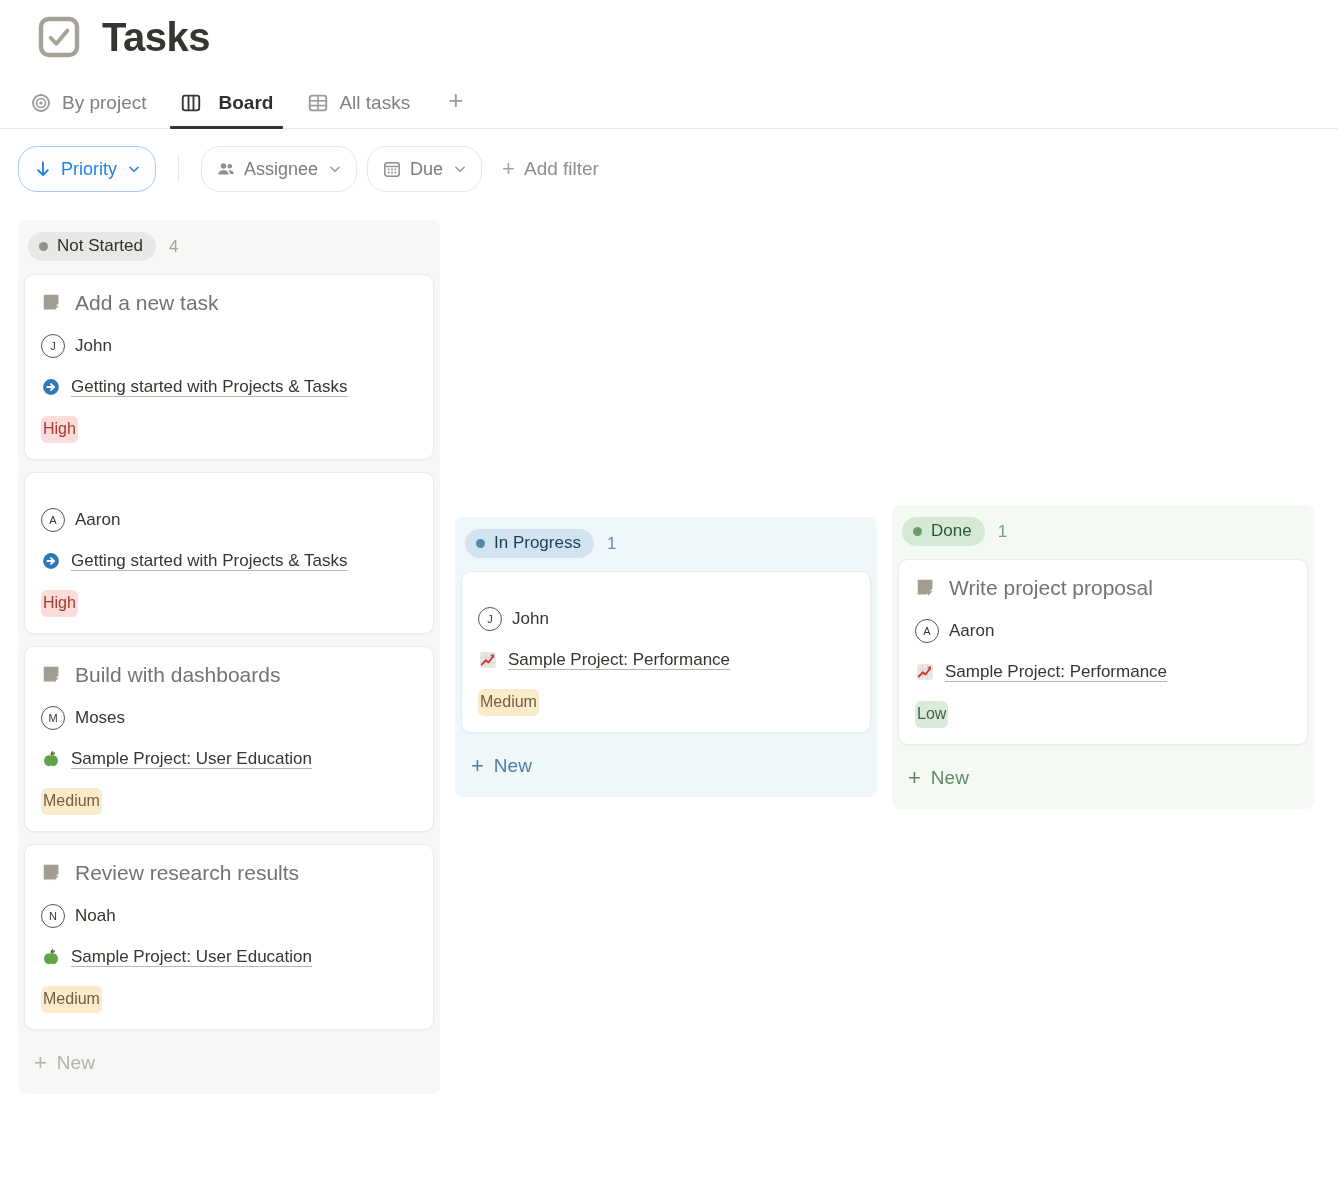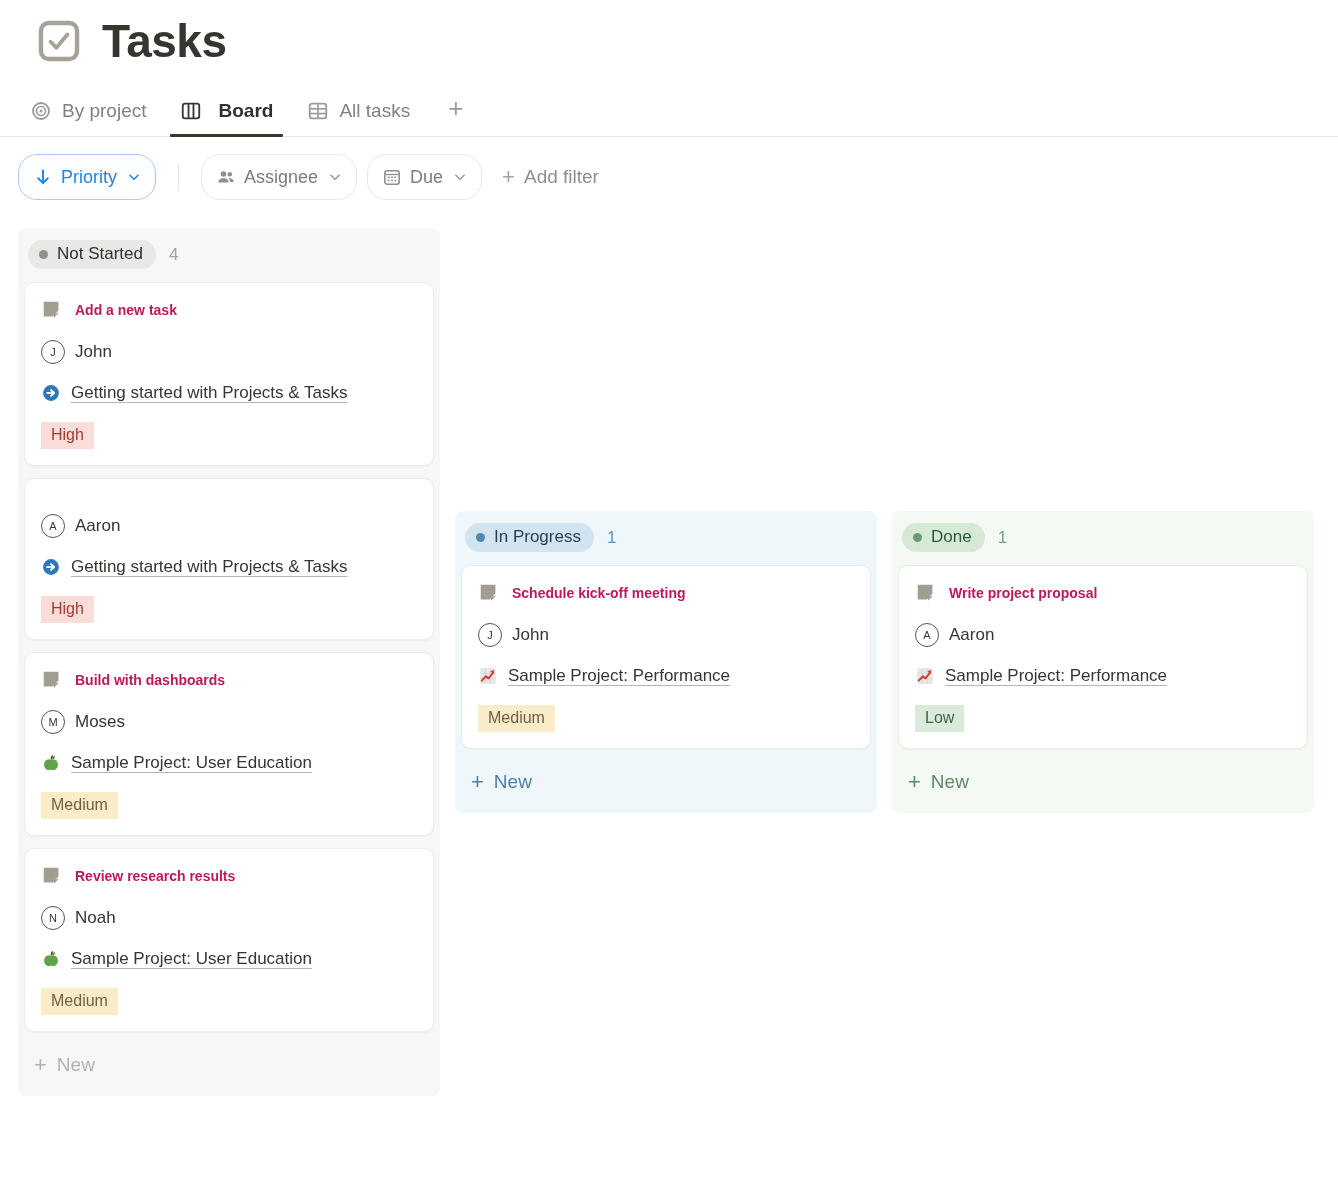--- a/index.html
+++ b/index.html
@@ -6,21 +6,21 @@
   html, body { width: 1338px; height: 1202px; overflow: hidden; }
   body {
     font-family: "Liberation Sans", sans-serif;
     background: #ffffff;
     color: #37352f;
   }
 
   
   .page-header { display: flex; align-items: center; gap: 20px; padding: 14px 0 0 36px; }
   .page-title-icon { width: 46px; height: 46px; flex: 0 0 auto; }
-  .page-title { font-size: 46px; font-weight: 700; color: #37352f; letter-spacing: -0.5px; }
+  .page-title { font-size: 40px; font-weight: 700; color: #37352f; letter-spacing: -0.5px; }
 
   
   .tabs-bar { margin-top: 24px; padding-left: 28px; border-bottom: 1px solid #e9e9e7; display: flex; align-items: flex-end; }
   .tab { display: inline-flex; align-items: flex-end; gap: 10px; padding: 8px 2px 14px; margin-right: 30px;
          font-size: 19px; color: #82817e; cursor: pointer; position: relative; }
   .tab .tab-icon { width: 22px; height: 22px; display: block; }
   .tab.active { color: #32302c; font-weight: 700; gap: 16px; }
   .tab.active::after { content: ""; position: absolute; left: -8px; right: -8px; bottom: -1px; height: 3px; background: #37352f; border-radius: 1px; }
   .tab-add { font-size: 26px; color: #9b9a97; padding: 0 6px 12px; cursor: pointer; }
 
@@ -54,30 +54,30 @@
   .sp-green { background: #d6e9d6; color: #2c5737; }
   .sp-green .status-dot { background: #699a70; }
   .col-count { font-size: 17px; }
   .cnt-gray { color: #a3a29e; } .cnt-blue { color: #5f93b8; } .cnt-green { color: #74a47b; }
 
   .card { background: #ffffff; border: 1px solid #ebebe9; border-radius: 10px;
           box-shadow: 0 1px 2px rgba(15,15,15,0.04); margin-bottom: 12px;
           padding: 16px 16px 16px; cursor: pointer; }
   .card-title-row { display: flex; align-items: center; gap: 12px; }
   .note-icon { width: 22px; height: 22px; flex: 0 0 auto; }
-  .card-title { font-size: 14px; font-weight: 700; color: #be185d; }
+  .card-title { font-size: 21px; font-weight: 400; color: #737373; }
   .card-row { display: flex; align-items: center; gap: 10px; margin-top: 19px; }
   .avatar { width: 24px; height: 24px; border-radius: 50%; border: 1.3px solid #55534e;
             display: inline-flex; align-items: center; justify-content: center;
             font-size: 11px; color: #37352f; flex: 0 0 auto; background: #fff; }
   .assignee-name { font-size: 17px; color: #37352f; }
   .proj-icon { width: 20px; height: 20px; flex: 0 0 auto; }
   .project-link { font-size: 17px; font-weight: 500; color: #37352f; text-decoration: underline;
                   text-decoration-color: #b7b5b1; text-decoration-thickness: 1px; text-underline-offset: 4px; cursor: pointer; }
-  .badge { display: inline-block; padding: 4px 10px 5px; border-radius: 0; font-size: 16px; }
+  .badge { display: inline-block; padding: 4px 2px 5px; border-radius: 6px; font-size: 16px; }
   .b-high   { background: #fadcd9; color: #a63a32; }
   .b-medium { background: #fbecc9; color: #6e6045; }
   .b-low    { background: #dbebdb; color: #44604b; }
 
   .new-btn { display: flex; align-items: center; gap: 10px; padding: 10px 8px 12px 10px;
              font-size: 19px; cursor: pointer; border-radius: 6px; }
   .new-btn .plus-glyph { font-size: 22px; line-height: 1; }
   .new-gray  { color: #b3b2af; }
   .new-blue  { color: #4d7ea7; }
   .new-green { color: #5d8a64; }
@@ -294,27 +294,20 @@
   <div class="column col-inprogress">
     <div class="col-header">
       <span class="status-pill sp-blue">
         <span class="status-dot"></span>
         <span>In Progress</span>
       </span>
       <span class="col-count cnt-blue">1</span>
     </div>
 
     <div class="card">
-      <div class="card-title-row">
-        <svg class="note-icon" viewBox="0 0 24 24">
-          <path d="M3 3h16v9.6L13 19H3z" fill="#a29d93"></path>
-          <path d="M14.2 20.4l5.6-5.6-5.6 1.6z" fill="#a29d93"></path>
-        </svg>
-        <span class="card-title">Schedule kick-off meeting</span>
-      </div>
       <div class="card-row">
         <span class="avatar">
             <span>J</span>
           </span>
         <span class="assignee-name">John</span>
       </div>
       <div class="card-row">
         <svg class="proj-icon" viewBox="0 0 24 24">
           <rect x="2.5" y="2.5" width="19" height="19" rx="2" fill="#e9e8e6"></rect>
           <g stroke="#d4d2cf" stroke-width="1">

